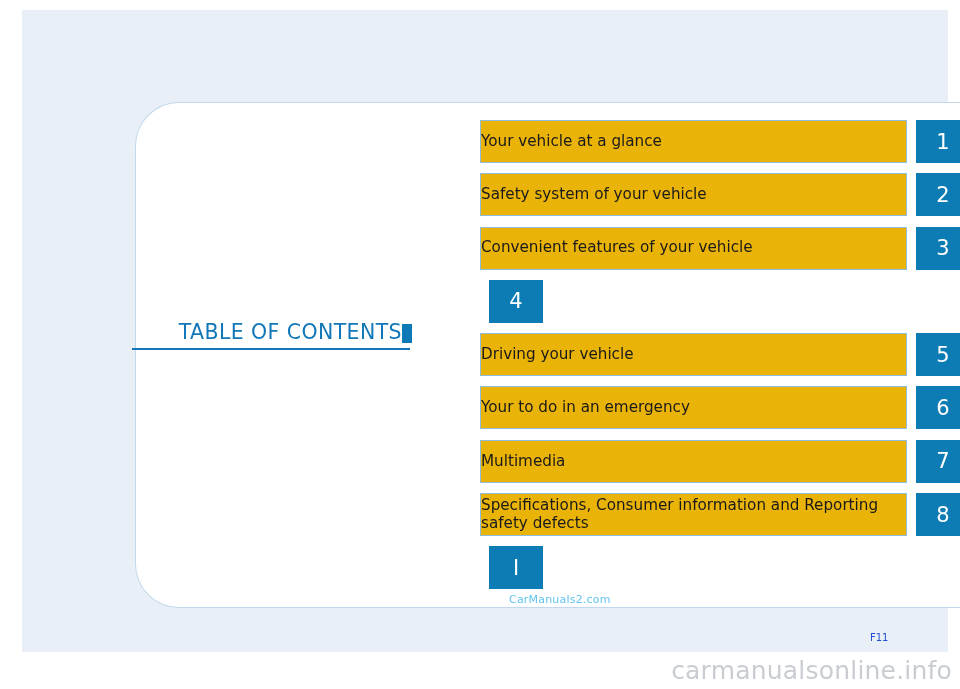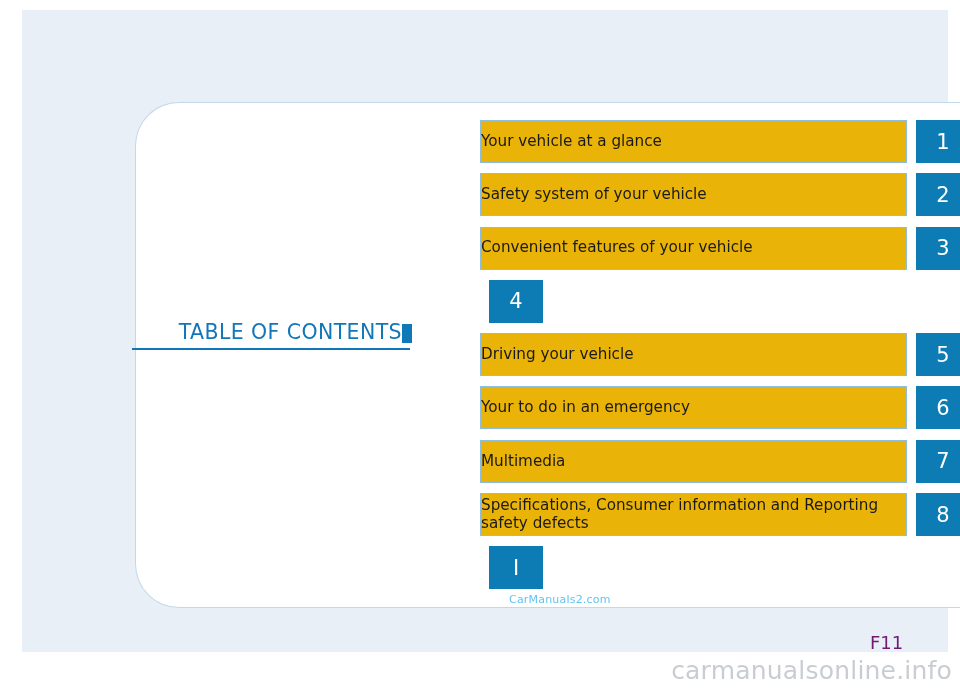--- a/index.html
+++ b/index.html
@@ -125,22 +125,22 @@
     font-size: 11px;
     font-family: "DejaVu Sans", "Liberation Sans", sans-serif;
     letter-spacing: 0.2px;
   }
 
   
   #page-number {
     position: absolute;
     left: 848px;
     top: 622px;
-    color: #701a75;
-    font-size: 18px;
+    color: #1d4ed8;
+    font-size: 10px;
     font-family: "DejaVu Sans", "Liberation Sans", sans-serif;
   }
 
   
   #site-bar {
     position: absolute;
     left: 0;
     top: 652px;
     width: 960px;
     height: 37px;

